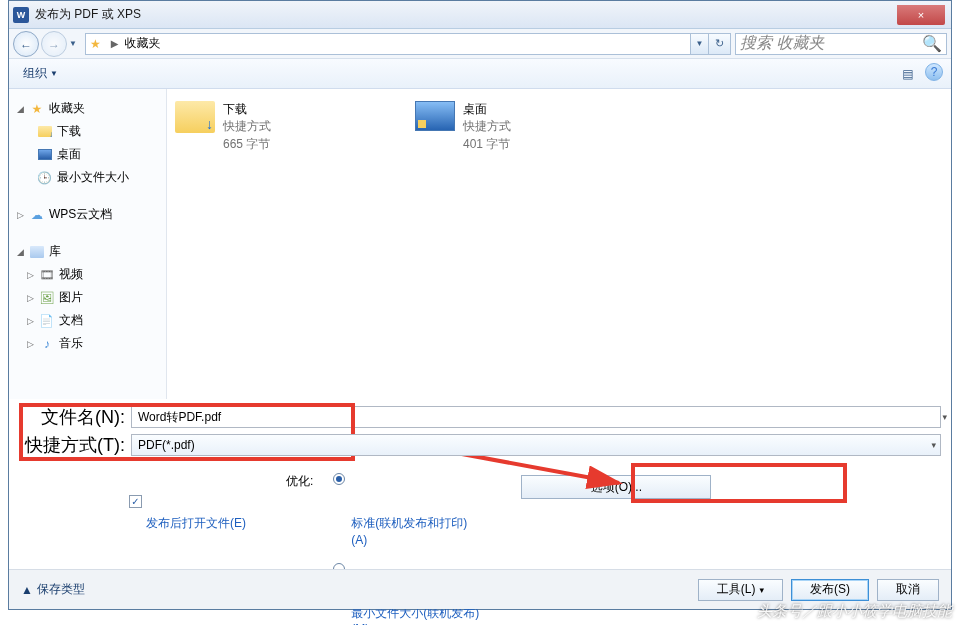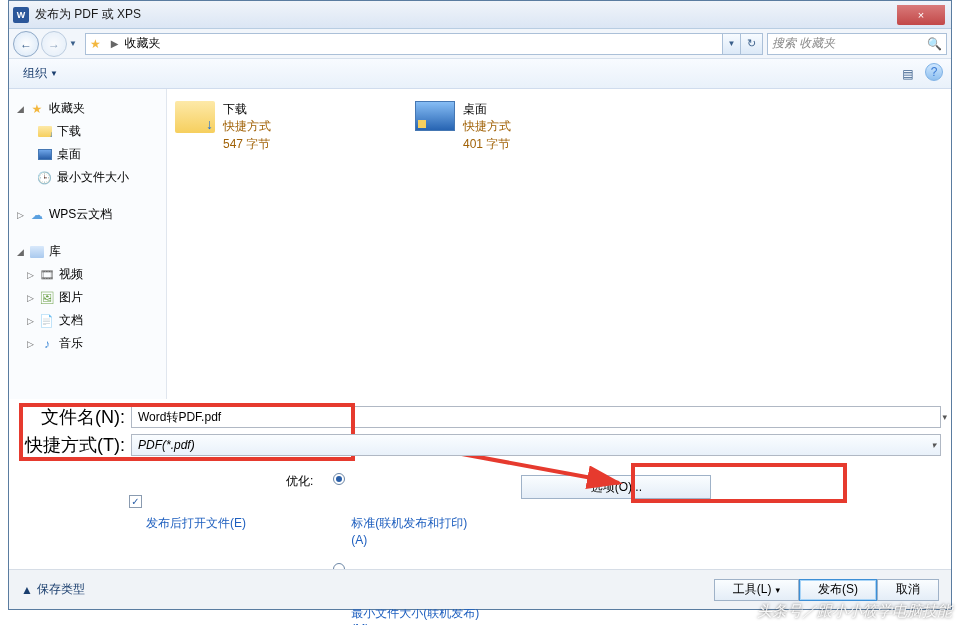--- a/index.html
+++ b/index.html
@@ -13,21 +13,21 @@
 .win-close { width: 48px; background: linear-gradient(#d97a7a,#c24848); color:#fff; border-radius: 0 0 2px 2px; margin-right:2px; }
 .navbar { height: 30px; display: flex; align-items: center; padding: 2px 4px; background:#f2f6fb; border-bottom:1px solid #d6e0ec; }
 .nav-arrow { width: 26px; height: 26px; border-radius: 50%; border:1px solid #8fa9c7; background: radial-gradient(#fff,#d6e6f7); display:flex; align-items:center; justify-content:center; margin-right:2px; font-size:12px; color:#3a5f8a; }
 .nav-arrow.fwd { opacity:.55; }
 .nav-dd { width:12px; font-size:8px; color:#3a5f8a; margin-right:4px; }
 .addrbar { flex:1; height:22px; border:1px solid #abc0d8; background:#fff; display:flex; align-items:center; padding:0 4px; font-size:12px; }
 .addrbar .star { color:#f3b73e; margin-right:4px; font-size:12px; }
 .addrbar .chev { margin:0 6px; color:#666; font-size:10px; }
 .addr-dd { width:18px; height:22px; border:1px solid #abc0d8; border-left:none; background:linear-gradient(#f7fbff,#dce9f7); display:flex; align-items:center; justify-content:center; font-size:8px; color:#3a5f8a; }
 .refresh-btn { width:22px; height:22px; border:1px solid #abc0d8; border-left:none; background:linear-gradient(#f7fbff,#dce9f7); display:flex; align-items:center; justify-content:center; font-size:11px; color:#3a5f8a; }
-.searchbox { width:180px; height:22px; border:1px solid #abc0d8; background:#fff; margin-left:4px; display:flex; align-items:center; padding:0 4px; font-size:12px; color:#888; font-style:italic; }
+.searchbox { width:212px; height:22px; border:1px solid #abc0d8; background:#fff; margin-left:4px; display:flex; align-items:center; padding:0 4px; font-size:16px; color:#888; font-style:italic; }
 .searchbox .mag { margin-left:auto; color:#5a7ca0; font-style:normal; }
 .toolbar { height:30px; background: linear-gradient(#f8fbff,#e9f1fa); border-bottom:1px solid #d0dced; display:flex; align-items:center; padding:0 8px; font-size:12px; }
 .tb-item { display:flex; align-items:center; padding:3px 6px; color:#1a3e6e; }
 .tb-item .arr { font-size:8px; margin-left:3px; }
 .tb-right { margin-left:auto; display:flex; gap:6px; }
 .tb-ico { width:22px; height:22px; display:flex; align-items:center; justify-content:center; color:#3a5f8a; }
 .body { display:flex; height: 310px; }
 .sidebar { width: 158px; border-right:1px solid #e0e6ee; padding:8px 0 8px 6px; font-size:12px; overflow:hidden; background:#fafcfe; }
 .tree-item { display:flex; align-items:center; padding:3px 2px; white-space:nowrap; }
 .tree-item.header { font-weight:normal; }
@@ -46,44 +46,44 @@
 .ico-mus { color:#4a90d9; }
 .tree-spacer { height:14px; }
 .content { flex:1; padding: 12px 8px; display:flex; gap:20px; align-items:flex-start; }
 .fileitem { display:flex; align-items:flex-start; width:220px; }
 .fileicon { width:44px; height:40px; margin-right:8px; display:flex; align-items:center; justify-content:center; }
 .fileicon.folder { background:linear-gradient(#fde9a8,#f6cf5e); border-radius:2px; width:40px; height:32px; position:relative; }
 .fileicon.folder::after { content:"↓"; position:absolute; right:2px; bottom:1px; color:#1e6fd6; font-weight:bold; font-size:14px; }
 .fileicon.desk { background:linear-gradient(#86bdf5,#2764b2); width:40px; height:30px; border:1px solid #4577b3; position:relative; }
 .fileicon.desk::after { content:""; position:absolute; left:2px; bottom:2px; width:8px; height:8px; background:#f6cf5e; }
 .fileinfo { font-size:12px; line-height:1.45; }
-.fileinfo .ln2, .fileinfo .ln3 { color:#a16207; }
+.fileinfo .ln2, .fileinfo .ln3 { color:#737373; }
 .form-area { padding: 6px 10px 2px 10px; position:relative; }
 .highlight-box { position:absolute; border:4px solid #e63a2e; pointer-events:none; }
 .hb1 { left:10px; top:4px; width:336px; height:58px; }
 .hb2 { left:622px; top:64px; width:216px; height:40px; }
 .form-row { display:flex; align-items:center; margin-bottom:4px; }
 .form-label { width:112px; text-align:right; padding-right:6px; font-size:18px; }
 .form-input { flex:1; height:22px; border:1px solid #b0b8c4; background:#fff; padding:0 6px; font-size:12px; display:flex; align-items:center; }
-.form-input.combo { background:linear-gradient(#fafdff,#e9f1fa); position:relative;font-style:italic; }
+.form-input.combo { background:linear-gradient(#fafdff,#e9f1fa); position:relative; }
 .form-input .dd { position:absolute; right:4px; font-size:9px; color:#555; }
 .options-row { display:flex; padding:10px 0 0 110px; font-size:12px; align-items:flex-start; gap:40px; }
 .checkbox-area { display:flex; align-items:center; gap:4px; }
 .chk { width:13px; height:13px; border:1px solid #8a9bb0; background:#fff; display:inline-flex; align-items:center; justify-content:center; font-size:10px; color:#2a5fa8; }
 .link { color:#1e5fbf;margin-top:44px; }
 .optimize-col { display:flex; gap:20px; }
 .radio-col { display:flex; flex-direction:column; gap:12px; }
 .radio-row { display:flex; align-items:flex-start; gap:6px; line-height:1.4; }
 .radio { width:12px; height:12px; border-radius:50%; border:1px solid #6b86a6; display:inline-flex; align-items:center; justify-content:center; margin-top:2px; flex-shrink:0; }
 .radio.sel::after { content:""; width:6px; height:6px; border-radius:50%; background:#2a5fa8; }
 .options-btn { width:190px; height:24px; border:1px solid #9fb2c8; background:linear-gradient(#fafdff,#e4edf7); font-size:12px; display:flex; align-items:center; justify-content:center; margin-top:4px; }
 .arrow-svg { position:absolute; left:350px; top:36px; pointer-events:none; }
 .footer { position:absolute; bottom:0; left:0; right:0; height:40px; border-top:1px solid #d6dde6; background:#f0f3f7; display:flex; align-items:center; padding:0 12px; font-size:12px; }
 .hide-folders { display:flex; align-items:center; gap:4px; color:#1a3e6e; }
-.footer-right { margin-left:auto; display:flex; align-items:center; }
+.footer-right { margin-left:auto; display:flex; align-items:center; gap:8px; }
 .btn { height:22px; padding:0 18px; border:1px solid #9fb2c8; background:linear-gradient(#fafdff,#e4edf7); font-size:12px; display:flex; align-items:center; }
 .btn.tool::after { content:" ▾"; font-size:9px; margin-left:4px; }
 .btn.primary { border:1px solid #3d8fd6; box-shadow: inset 0 0 0 1px #a8d4f7; }
 .watermark { position:absolute; right:8px; bottom:4px; font-size:15px; color:rgba(255,255,255,.9); text-shadow:0 0 3px rgba(0,0,0,.6); font-style:italic; pointer-events:none; }
 </style>
 </head>
 <body>
 
 <div class="window">
 
@@ -181,21 +181,21 @@
           <span>音乐</span>
         </div>
     </div>
 
     <div class="content">
       <div class="fileitem">
         <div class="fileicon folder"></div>
         <div class="fileinfo">
           <div>下载</div>
           <div class="ln2">快捷方式</div>
-          <div class="ln3">547 字节</div>
+          <div class="ln3">665 字节</div>
         </div>
       </div>
       <div class="fileitem">
         <div class="fileicon desk"></div>
         <div class="fileinfo">
           <div>桌面</div>
           <div class="ln2">快捷方式</div>
           <div class="ln3">401 字节</div>
         </div>
       </div>

